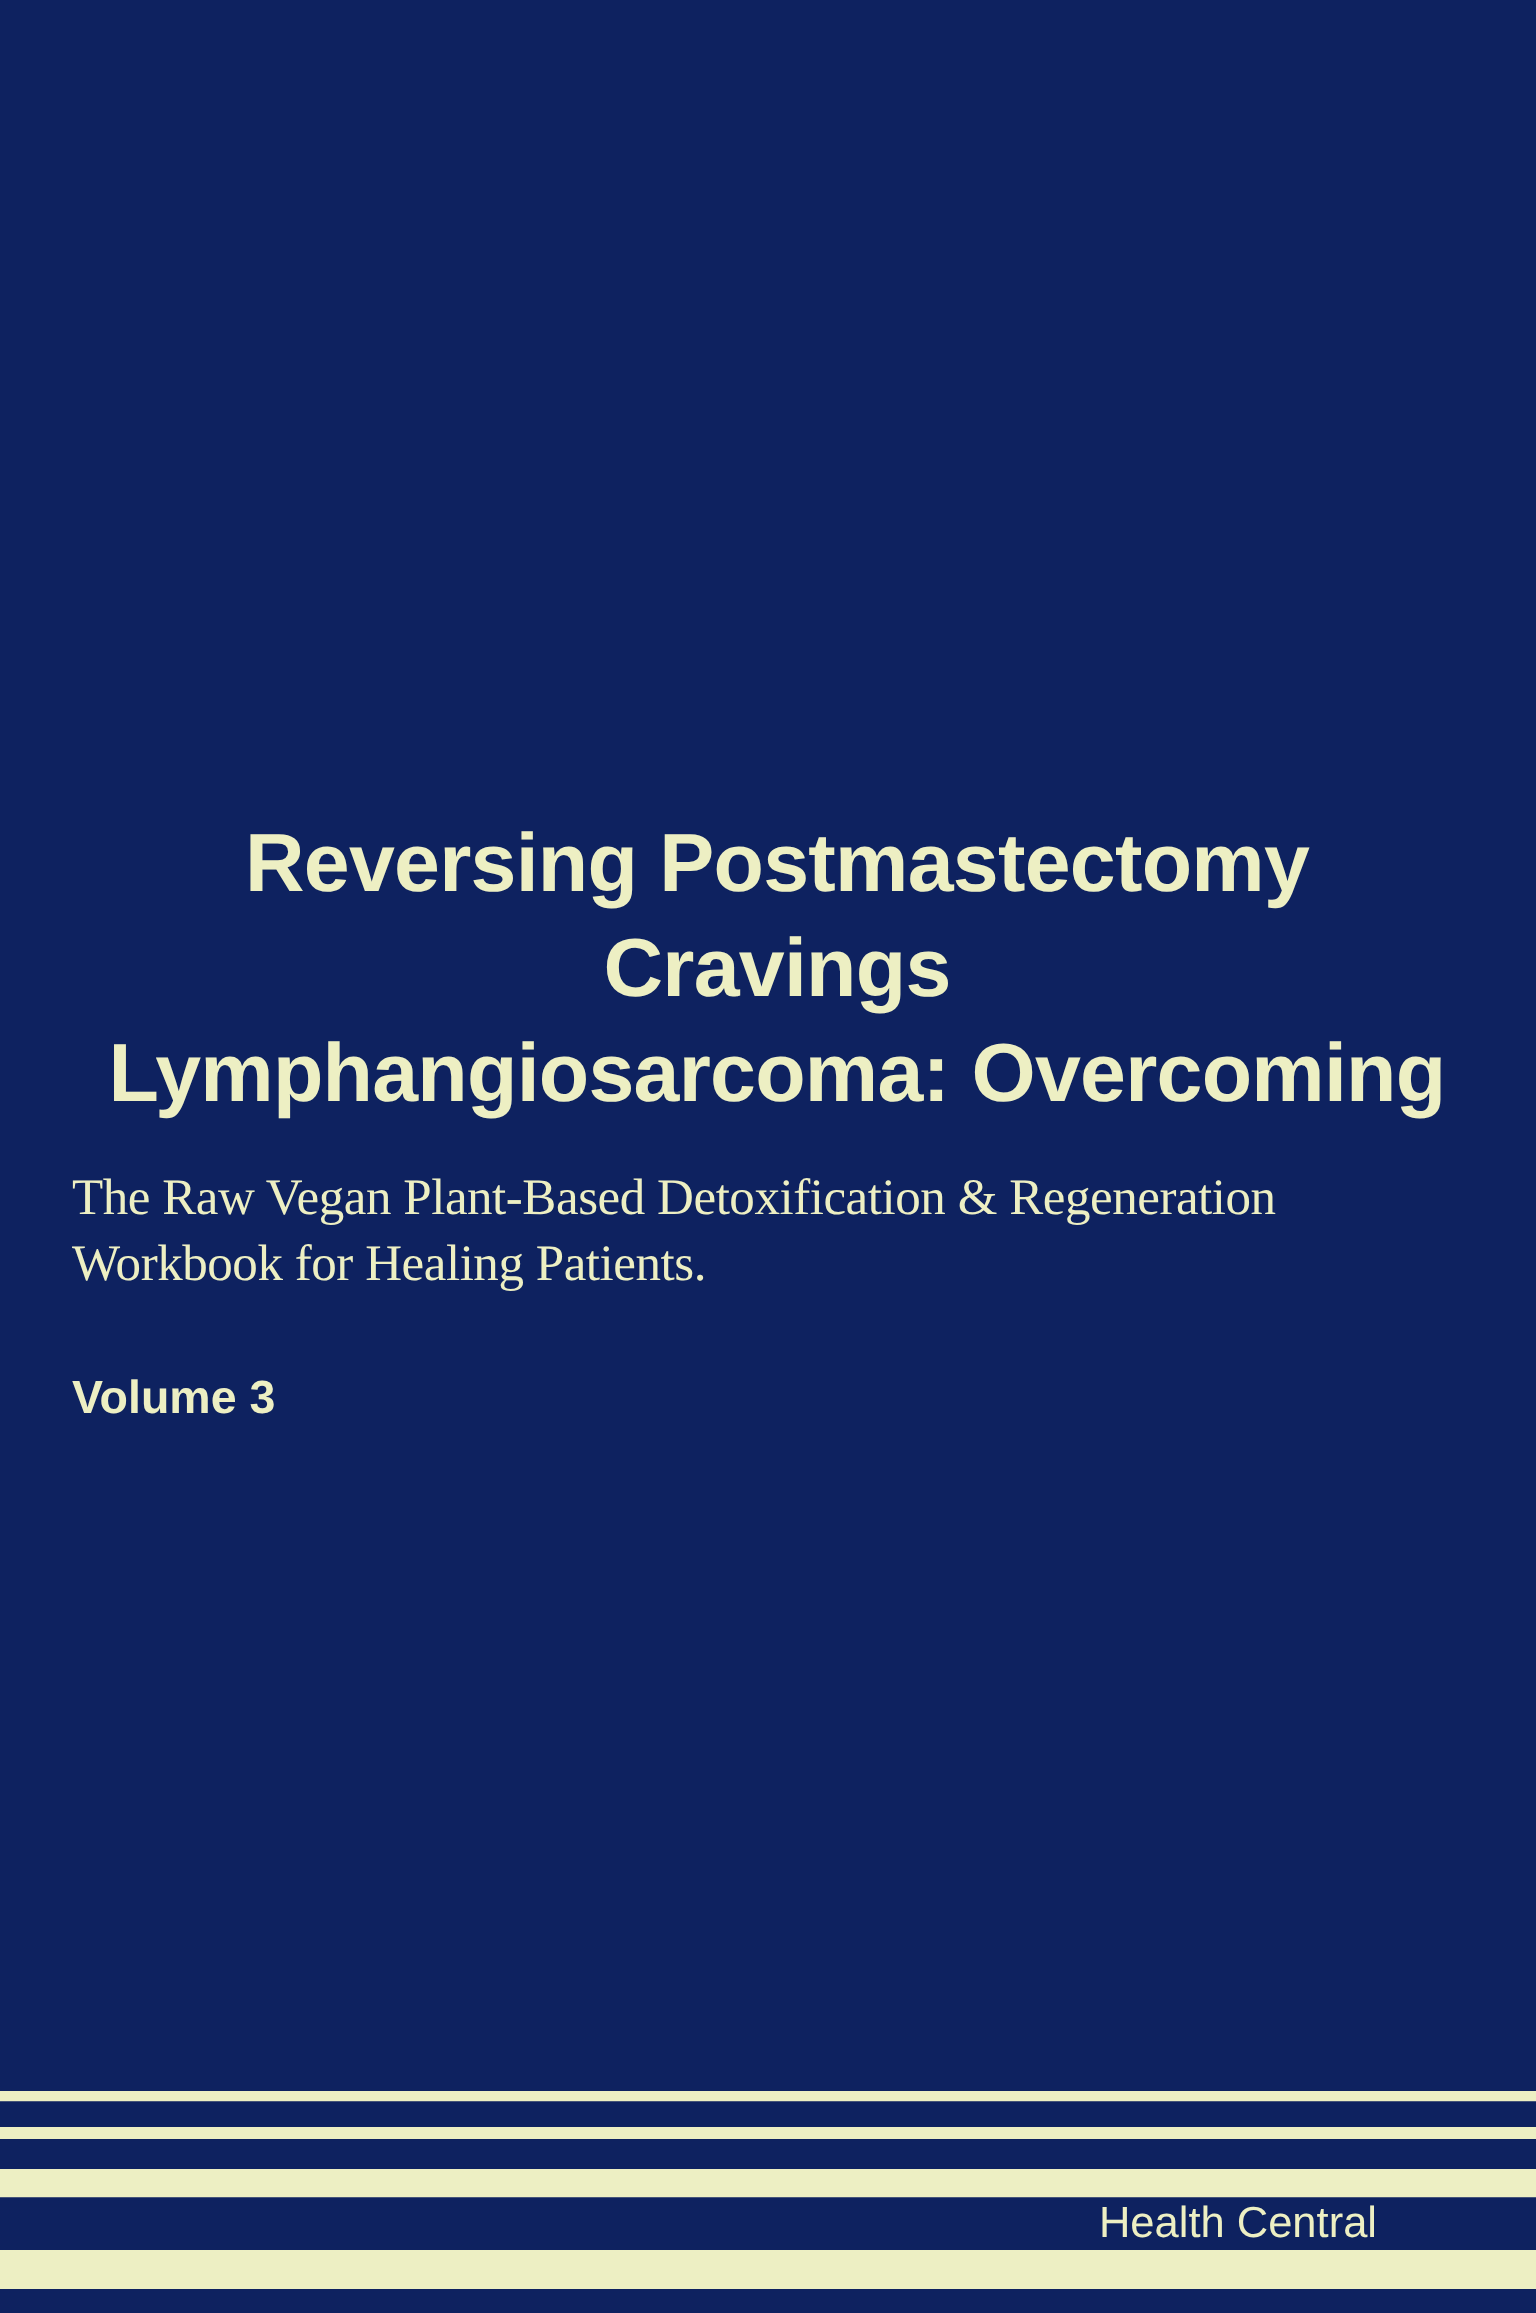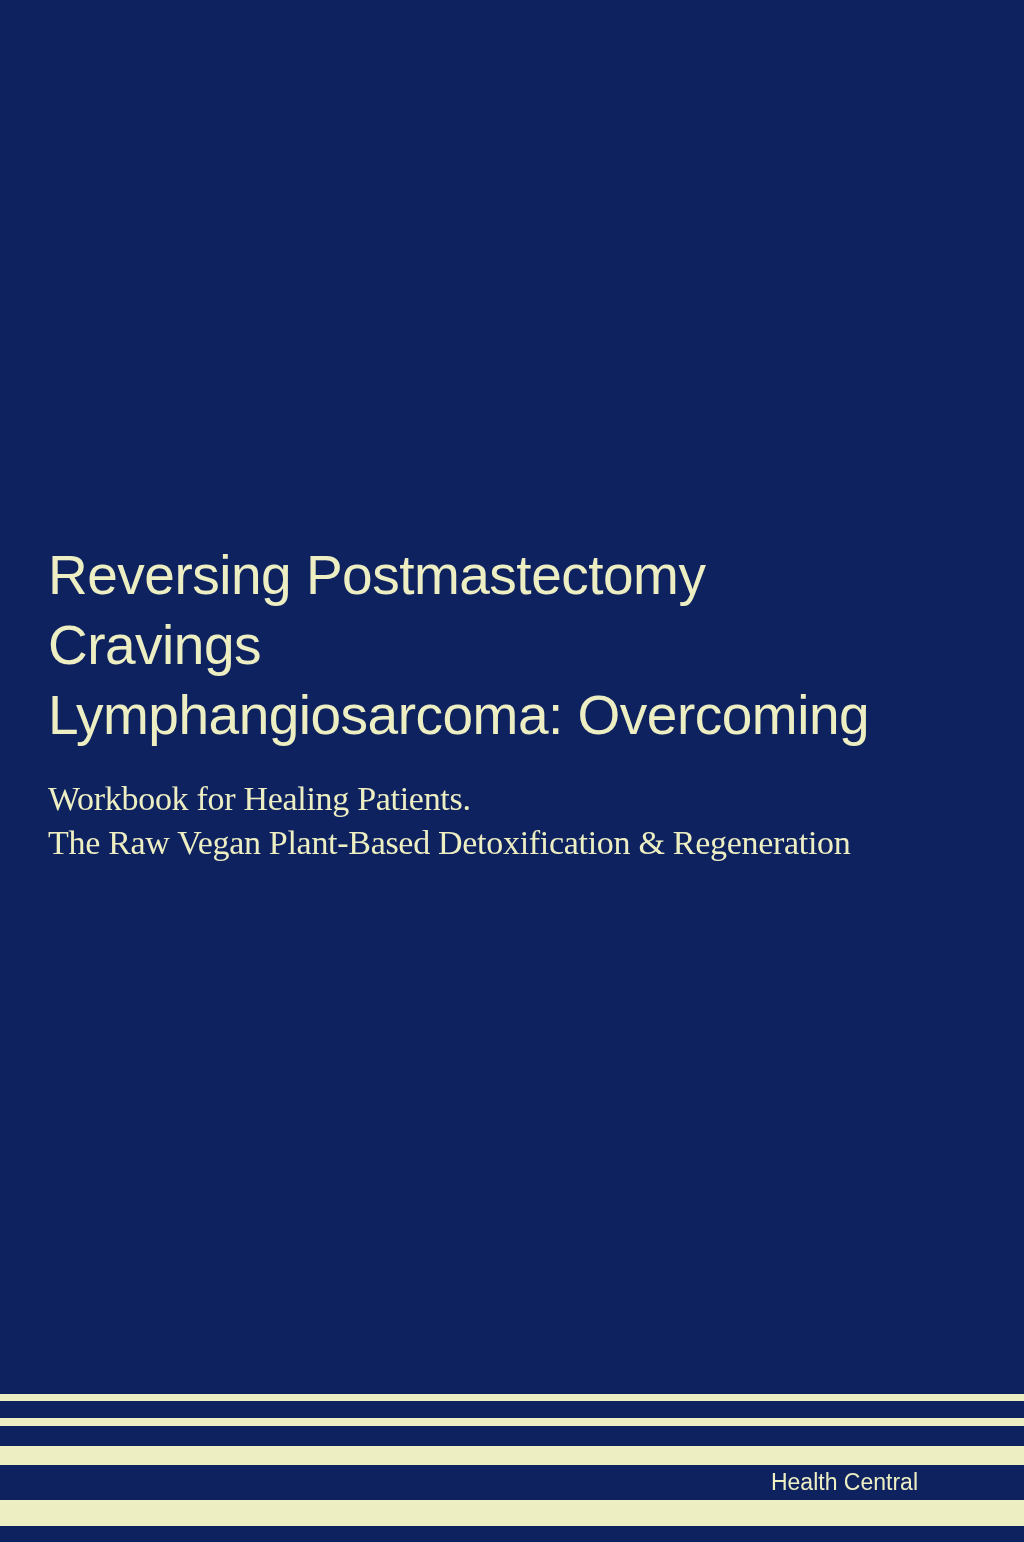--- a/index.html
+++ b/index.html
@@ -21,26 +21,27 @@
   }
   .text-block{
     position:absolute;
     left:48px;
     top:540px;
     width:940px;
     color:var(--cream);
   }
   .title{
     font-family:"Liberation Sans", sans-serif;
-    font-weight:normal;
+    font-weight:bold;
     font-size:55px;
     line-height:70px;
     letter-spacing:-0.5px;
     color:var(--cream);
     margin:0;
+    text-align:center;
   }
   .title .line{white-space:nowrap;}
   .subtitle{
     margin-top:27px;
     font-family:"Liberation Serif", serif;
     font-weight:normal;
     font-size:34px;
     line-height:44px;
     letter-spacing:-0.3px;
     color:var(--cream);
@@ -72,45 +73,46 @@
     height:35px;
     background:var(--navy);
     display:flex;
     align-items:center;
     justify-content:flex-end;
     padding-right:106px;
     box-sizing:border-box;
   }
   .publisher-name{
     font-family:"Liberation Sans", sans-serif;
-    font-size:23px;
+    font-size:29px;
     font-weight:normal;
     color:var(--cream);
     line-height:1;
   }
   .s7{height:26px;}
   .s8{height:16px;}
 </style>
 </head>
 <body>
 
 <div class="cover">
 
   <div class="text-block">
     <h1 class="title">
       <div class="line">Reversing Postmastectomy</div>
       <div class="line">Cravings</div>
       <div class="line">Lymphangiosarcoma: Overcoming</div>
     </h1>
 
     <div class="subtitle">
+      <div class="line">The Raw Vegan Plant-Based Detoxification &amp; Regeneration</div>
       <div class="line">Workbook for Healing Patients.</div>
-      <div class="line">The Raw Vegan Plant-Based Detoxification &amp; Regeneration</div>
     </div>
 
+    <div class="volume">Volume 3</div>
   </div>
 
   <div class="footer">
     <div class="stripe cream s1"></div>
     <div class="stripe navy  s2"></div>
     <div class="stripe cream s3"></div>
     <div class="stripe navy  s4"></div>
     <div class="stripe cream s5"></div>
     <div class="publisher-band">
       <span class="publisher-name">Health Central</span>

